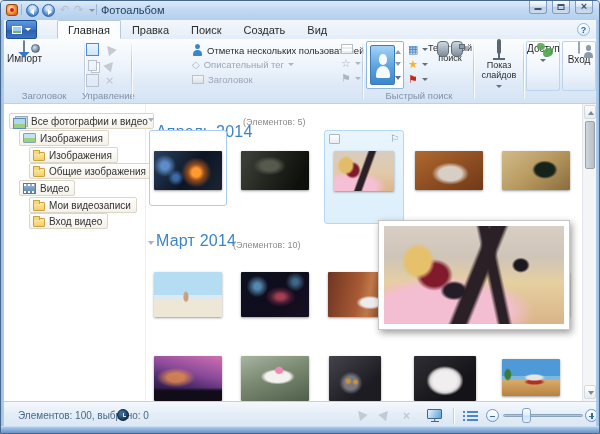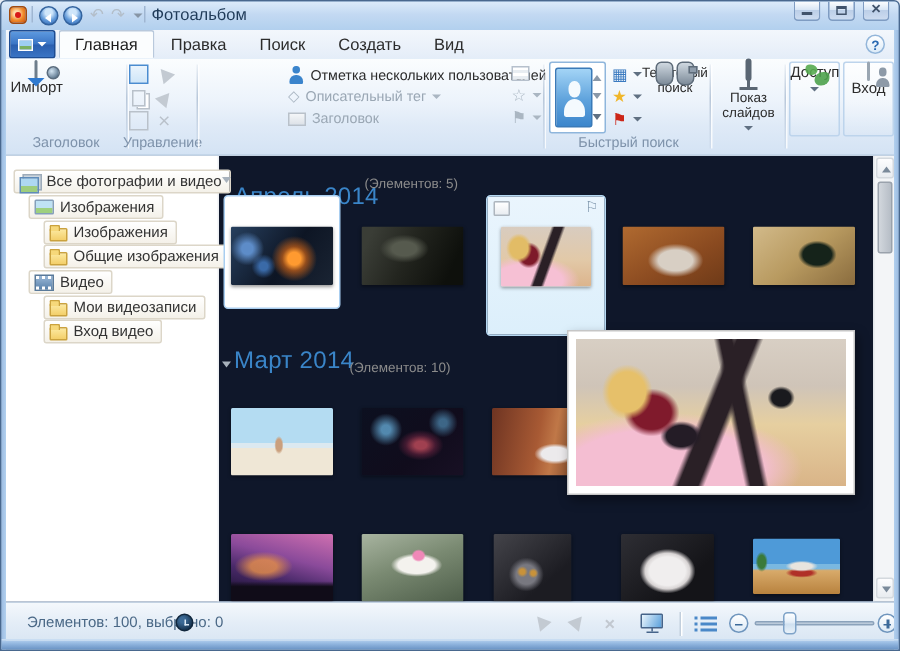--- a/index.html
+++ b/index.html
@@ -21,21 +21,21 @@
   .winbtn{position:absolute;top:0;height:13px;border:1px solid #7f9cc2;border-top:none;border-radius:0 0 3px 3px;background:linear-gradient(180deg,#fdfeff 0%,#d9e6f5 45%,#bccfe8 50%,#cddcf0 100%)}
   .winbtn .bar{position:absolute;left:50%;transform:translateX(-50%);bottom:3px;width:7px;height:2px;background:#41536b}
   .winbtn .sq{position:absolute;left:50%;transform:translateX(-50%);top:3px;width:7px;height:6px;border:1px solid #41536b;border-top-width:2px}
   .winbtn .xg{position:absolute;left:0;right:0;top:-1px;text-align:center;font-size:11px;font-weight:bold;color:#41536b;line-height:13px}
 
   
   .tabrow{position:absolute;left:3px;right:3px;top:19px;height:19px;background:linear-gradient(180deg,#f3f7fc,#e4edf8)}
   .filebtn{position:absolute;left:2px;top:0;width:31px;height:19px;border-radius:2px;background:linear-gradient(180deg,#5d9ae0 0%,#3a74c4 50%,#2a5eae 52%,#3a74c4 100%);border:1px solid #1d4c92;display:flex;align-items:center;justify-content:center;gap:3px}
   .filebtn .pic{width:10px;height:8px;border:1px solid #fff;background:linear-gradient(180deg,#9ecef2 0 60%,#7ab063 60%)}
   .filebtn .dn{width:0;height:0;border-left:3px solid transparent;border-right:3px solid transparent;border-top:3px solid #fff}
-  .tabs{position:absolute;left:35px;top:0;height:19px;display:flex}
+  .tabs{position:absolute;left:53px;top:0;height:19px;display:flex}
   .tab{height:19px;padding:3px 10px 0 10px;font-size:11px;color:#2c2c2c;border:1px solid transparent}
   .tab.active{background:#fbfdfe;border-color:#b9c9dc;border-bottom-color:#fbfdfe;border-radius:2px 2px 0 0;color:#1c1c1c}
   .helpbtn{position:absolute;right:6px;top:3px;width:13px;height:13px;border-radius:50%;border:1px solid #93b6da;background:linear-gradient(180deg,#fff,#dcebf8);color:#2a6ab2;font-size:9px;font-weight:bold;text-align:center;line-height:12px}
 
   
   .ribbon{position:absolute;left:3px;right:3px;top:38px;height:65px;background:linear-gradient(180deg,#fbfdfe 0%,#ecf3fb 45%,#dfeaf7 70%,#d4e3f4 100%);border-bottom:1px solid #c2d1e2}
   .vsep{position:absolute;top:4px;height:56px;width:1px;background:linear-gradient(180deg,rgba(160,178,200,.15),#b9c8da 40%,rgba(160,178,200,.15));box-shadow:1px 0 0 rgba(255,255,255,.8)}
   .glabel{position:absolute;top:51px;font-size:9.5px;color:#7e92aa;text-align:center;white-space:nowrap}
   .bigbtn{position:absolute;top:2px;height:48px;border-radius:2px;text-align:center;font-size:10px;color:#2c2c2c}
   .bigbtn .lbl{margin-top:2px;line-height:10px}
@@ -88,21 +88,21 @@
   .ic-globe{position:relative;width:18px;height:18px;margin:3px auto 0;border-radius:50%;background:radial-gradient(circle at 35% 30%,#d8f0fc 0 12%,#7cc4ec 40%,#2e88c8 78%,#1a5a96);overflow:hidden}
   .ic-globe:before{content:"";position:absolute;left:0;top:6px;width:10px;height:9px;background:#4ca24c;border-radius:60% 30% 55% 40%;opacity:.9}
   .ic-globe:after{content:"";position:absolute;right:-2px;top:1px;width:8px;height:7px;background:#57ab50;border-radius:40% 60% 50% 50%;opacity:.9}
 
   .ic-signin{position:relative;width:20px;height:20px;margin:3px auto 0;border:1px solid #9aa6b2;border-radius:3px;background:linear-gradient(180deg,#f4f7fa,#d8dfe6)}
   .ic-signin .person{position:absolute;left:4px;top:3px;width:11px;height:13px;color:#8d9aa8}
 
   .boxed{border:1px solid #bdd4ec;border-radius:2px;background:linear-gradient(180deg,rgba(255,255,255,.65),rgba(255,255,255,0))}
 
   
-  .main{position:absolute;left:3px;right:3px;top:103px;height:297px;background:#0f172a}
+  .main{position:absolute;left:3px;right:3px;top:103px;height:297px;background:#ffffff}
   .sidebar{position:absolute;left:0;top:0;width:142px;height:100%;background:#fff;border-right:1px solid #edf0f3}
   .titem{position:absolute;display:flex;align-items:center;gap:4px;height:16px;padding:1px 5px 1px 3px;border:1px solid #dcd6c8;border-radius:2px;background:linear-gradient(180deg,#fff,#f4f1e9);font-size:10px;color:#333;white-space:nowrap}
   .tico{flex:0 0 auto}
   .ico-allmedia{position:relative;width:14px;height:11px}
   .ico-allmedia:before{content:"";position:absolute;left:2px;top:0;width:11px;height:9px;background:#cdd6de;border:1px solid #9dabb9}
   .ico-allmedia:after{content:"";position:absolute;left:0;top:2px;width:11px;height:9px;border:1px solid #5f8cba;background:linear-gradient(180deg,#aed8f2 0 55%,#9ecd7e 55%)}
   .ico-piclib{width:13px;height:10px;border:1px solid #85a0ba;border-radius:1px;background:linear-gradient(180deg,#bfe2f4 0 55%,#9ed07e 55%)}
   .ico-vidlib{position:relative;width:13px;height:11px;border:1px solid #5a7a9a;background:linear-gradient(180deg,#9ab8d8,#5a82aa)}
   .ico-vidlib:before{content:"";position:absolute;left:0;top:0;right:0;height:2px;background:repeating-linear-gradient(90deg,#fff 0 2px,transparent 2px 4px)}
   .ico-vidlib:after{content:"";position:absolute;left:0;bottom:0;right:0;height:2px;background:repeating-linear-gradient(90deg,#fff 0 2px,transparent 2px 4px)}

